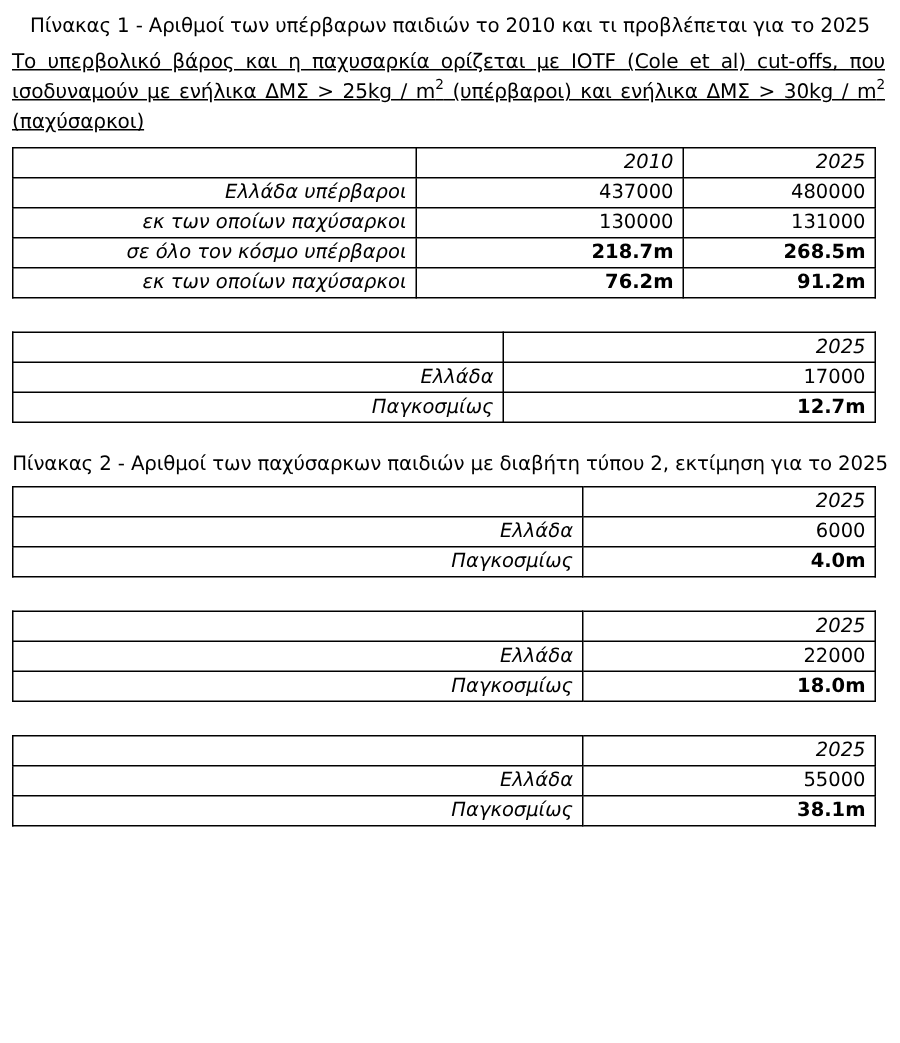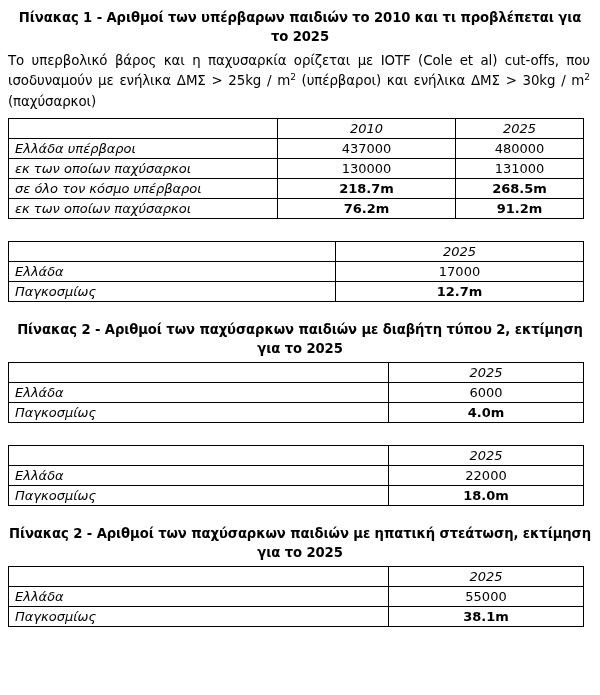--- a/index.html
+++ b/index.html
@@ -18,38 +18,39 @@
     width: 600px;
     height: 695px;
     position: relative;
     box-sizing: border-box;
     padding: 0;
   }
 
   
   .table-title {
     font-size: 13.2px;
-    font-weight: bold;
+    font-weight: normal;
     text-align: center;
     line-height: 1.45;
     margin: 0;
     padding: 0 8px;
     letter-spacing: -0.1px;
   }
   .title-1 {
     padding-top: 8px;
   }
 
   
   .intro {
     font-size: 13.4px;
     line-height: 1.5;
     text-align: justify;
     margin: 5px 10px 6px 8px;
     letter-spacing: -0.1px;
+    text-decoration: underline;
   }
   .intro sup {
     font-size: 0.68em;
     vertical-align: super;
     line-height: 0;
   }
 
   
   table.dt {
     border-collapse: collapse;
@@ -58,20 +59,21 @@
     width: 575px;
     background: #ffffff;
   }
   table.dt td {
     border: 1px solid #000000;
     padding: 2px 6px;
     font-size: 13px;
     height: 20px;
     vertical-align: middle;
     box-sizing: border-box;
+    text-align: right;
   }
   
   table.dt tr td {
     border-top-width: 1.6px;
     border-bottom-width: 1.6px;
   }
   td.lbl {
     font-style: italic;
     text-align: left;
     white-space: nowrap;
@@ -203,21 +205,20 @@
       </tr>
       <tr>
         <td class="lbl">Παγκοσμίως</td>
         <td class="val bold">18.0m</td>
       </tr>
     </tbody>
   </table>
 
   <div class="gap-lg"></div>
 
-  <div class="table-title">Πίνακας 2 - Αριθμοί των παχύσαρκων παιδιών με ηπατική στεάτωση, εκτίμηση για το 2025</div>
 
   <table class="dt">
     <colgroup>
       <col style="width:380px">
       <col style="width:195px">
     </colgroup>
     <tbody>
       <tr>
         <td class="empty"></td>
         <td class="hdr">2025</td>

